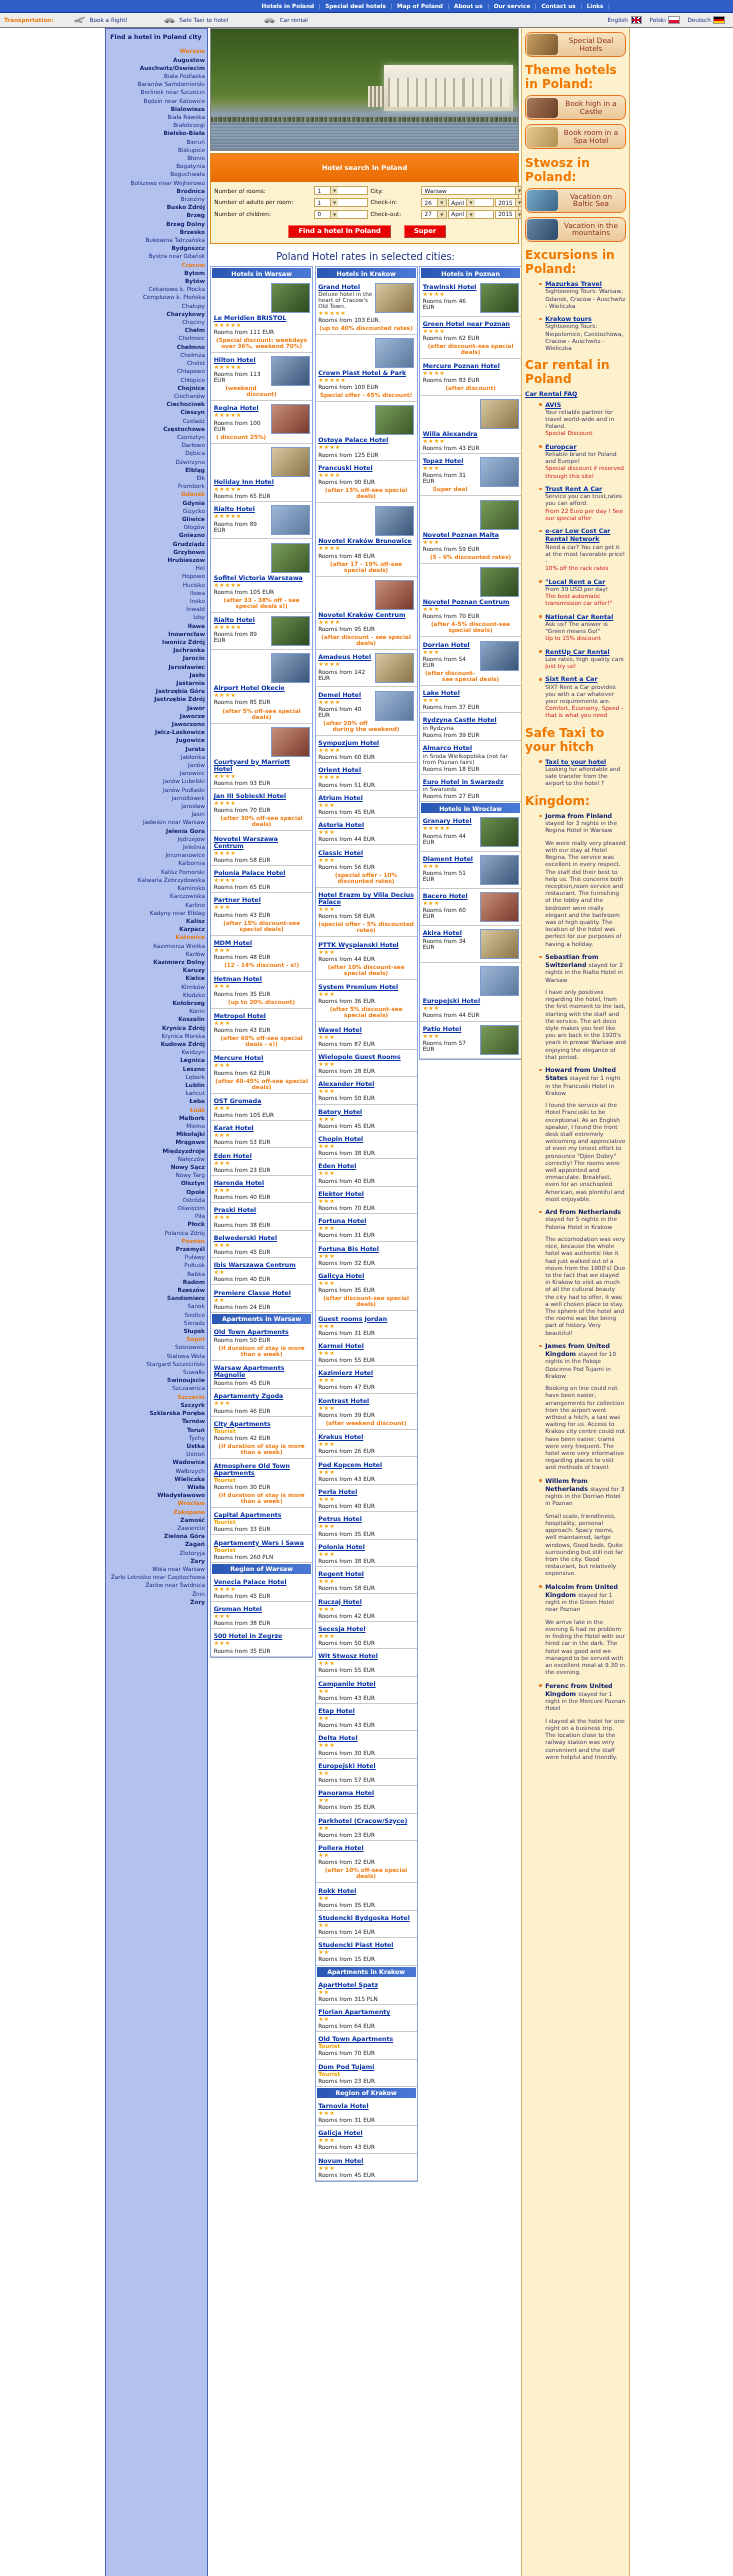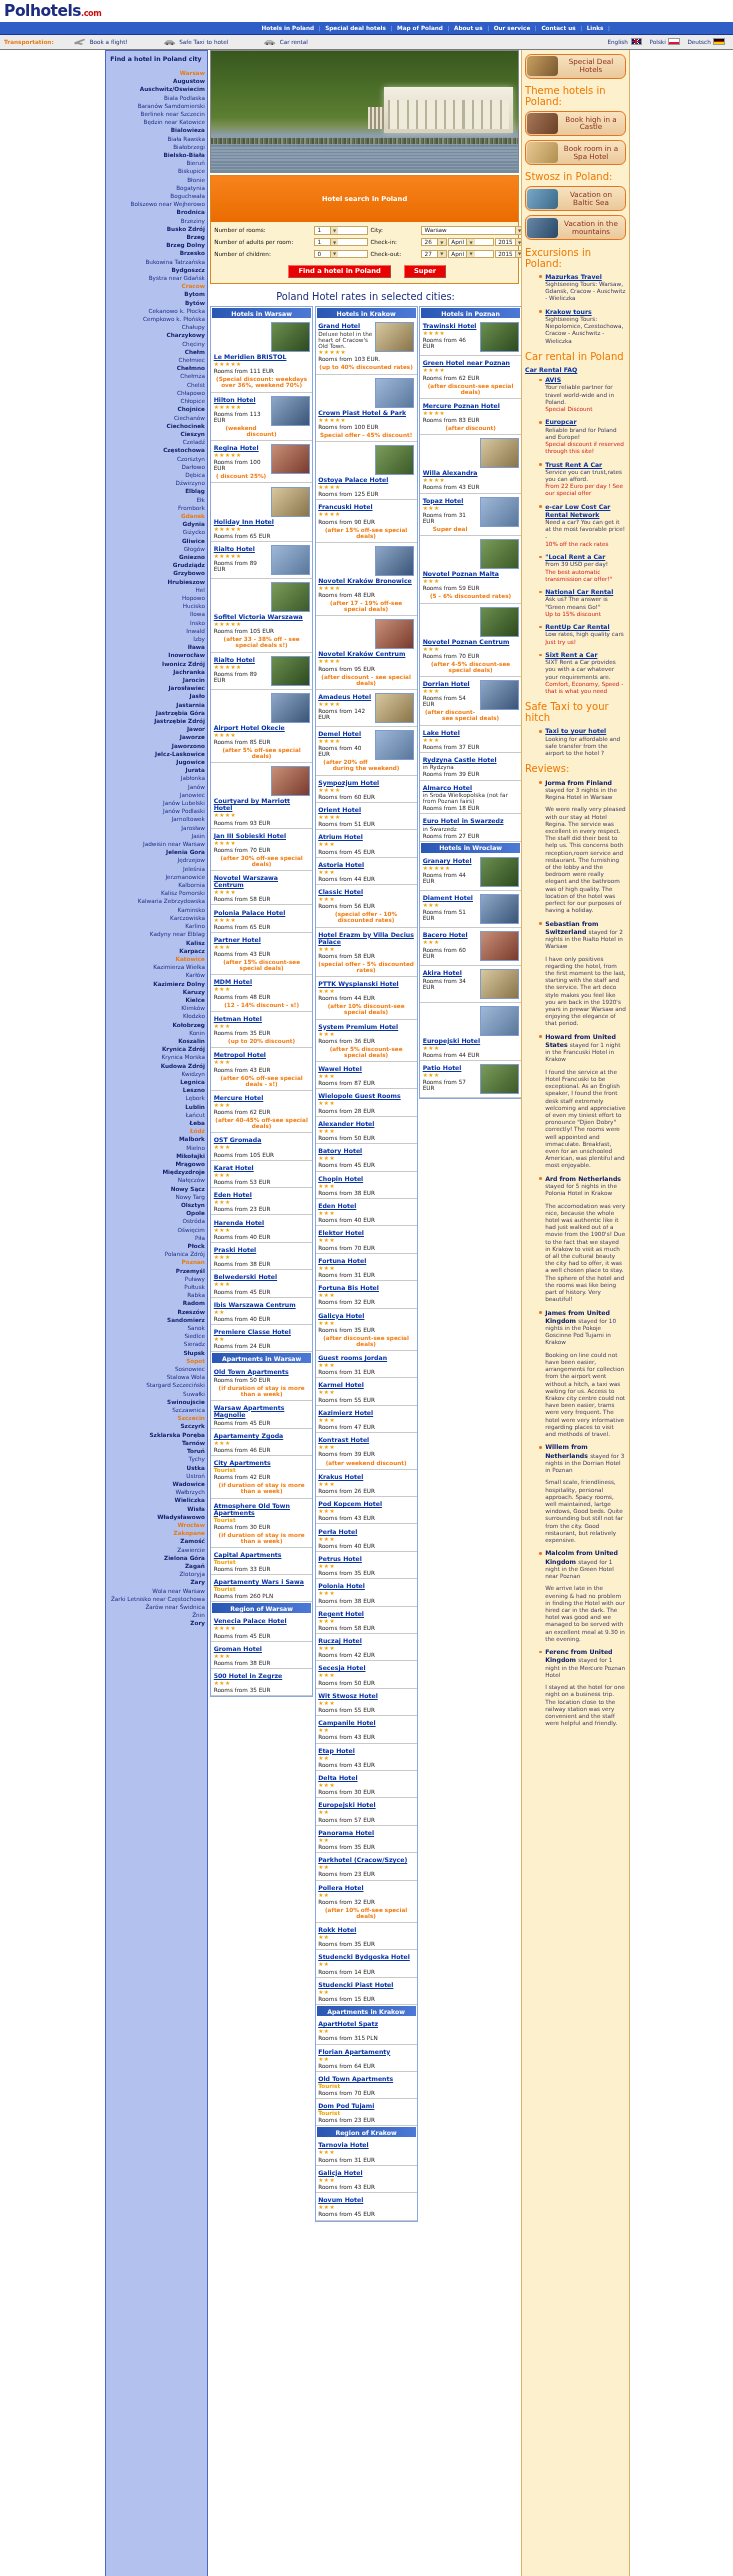--- a/index.html
+++ b/index.html
@@ -50,21 +50,21 @@
     background:repeating-linear-gradient(90deg,#b9b29a 0 2.1px,#efebdb 2.1px 9.3px);}
   .hero .palace:after{content:"";position:absolute;left:-15.5px;top:20.6px;width:15.5px;height:21.6px;
     background:repeating-linear-gradient(90deg,#e6e0cc 0 2.1px,#9a927a 2.1px 4.1px);}
   .hero .water{position:absolute;left:0;right:0;bottom:0;height:28px;
     background:repeating-linear-gradient(180deg,#8ba0b2 0 1.5px,#77899c 1.5px 3.1px);opacity:.9;}
   .hero .crowd{position:absolute;left:0;right:0;bottom:26px;height:7.2px;
     background:repeating-linear-gradient(90deg,#3c4a2e 0 1.5px,#8a8f6a 1.5px 2.6px,#5a6242 2.6px 4.6px);opacity:.8;}
 
   
   .search-box{width:309px;border:0.5px solid #d88a1f;background:#fdf2cf;box-sizing:border-box;margin-top:2.1px;}
-  .search-head{background:linear-gradient(#f8831c,#e96c00);color:#fff;font-weight:bold;font-size:6.7px;text-align:center;padding:19px 0;}
+  .search-head{background:linear-gradient(#f8831c,#e96c00);color:#fff;font-weight:bold;font-size:6.7px;text-align:center;padding:10px 0;}
   .search-grid{display:grid;grid-template-columns:98px 54px 49px 103px;gap:3.1px 2.1px;padding:4.1px 2.1px 2.1px 3.1px;align-items:center;}
   .f-label{color:#111;}
   .sel{display:inline-flex;align-items:stretch;border:0.5px solid #c9a55c;background:#fff;height:8.8px;box-sizing:border-box;}
   .sel .val{padding:0.5px 2.1px;min-width:10.3px;white-space:nowrap;overflow:hidden;}
   .sel .arr{width:7.7px;background:#ece2c4;border-left:0.5px solid #c9a55c;color:#6b5a2a;font-size:4.1px;display:flex;align-items:center;justify-content:center;}
   .sel.grow{flex:1;justify-content:space-between;}
   .date-group{display:flex;gap:1.5px;}
   .btn-row{display:flex;gap:12.4px;padding:4.1px 0 5.2px 77px;}
   .red-btn{background:#e90202;color:#fff;font-weight:bold;font-size:6.7px;border:1px outset #ff6a5a;padding:1.5px 9.3px;cursor:pointer;font-family:inherit;}
 
@@ -82,41 +82,38 @@
   .stars{color:#f2a105;font-size:5.7px;letter-spacing:0.5px;line-height:6.2px;}
   .tourist{color:#f0a000;font-weight:bold;}
   .hrate{color:#222;margin-top:1px;}
   .hnote{color:#f07d16;font-weight:bold;text-align:center;margin:2.1px 0 1px 0;}
 
   
   .rcol{width:109px;flex:none;background:#fdf0cc;border-left:0.5px solid #d9b268;border-right:0.5px solid #d9b268;box-sizing:border-box;padding:4.1px 3.1px;}
   .promo-btn{display:flex;align-items:center;border:1px solid #e8731e;border-radius:6.2px;background:linear-gradient(#f7e3c0,#eac89a);margin-bottom:4.1px;height:23px;overflow:hidden;cursor:pointer;}
   .promo-btn .pimg{width:31px;height:20.6px;border-radius:4.1px;margin:1px;flex:none;}
   .promo-btn .plabel{flex:1;text-align:center;color:#8c2f1f;font-size:7.2px;line-height:7.7px;padding-right:2.1px;}
-  .r-head{color:#f07800;font-weight:normal;font-size:10px;margin:6.2px 0 4.1px 0;}
+  .r-head{color:#f07800;font-weight:bold;font-size:12px;margin:6.2px 0 4.1px 0;}
   .r-item{display:flex;margin-bottom:5.2px;}
   .r-item .dot{width:2.6px;height:2.6px;border-radius:50%;background:#e87722;margin:2.6px 3.1px 0 14.4px;flex:none;}
   .r-body{flex:1;line-height:7.2px;color:#3c3c66;}
   .r-body a.rl{color:#0733a8;font-weight:bold;font-size:6.2px;}
   .r-deal{color:#d02020;}
   .r-faq{color:#0733a8;font-weight:bold;font-size:6.2px;display:inline-block;margin-bottom:3.1px;}
   .rev-who{color:#10216e;font-weight:bold;font-size:6.2px;}
   .rev-stay{color:#3c3c66;}
   .rev-text{margin-top:5.2px;color:#3c3c66;}
 
   .gutter-r{flex:1;background:#fff;}
 </style>
 </head>
 <body>
 
 <div class="page">
 
-  <div class="logo-row">
-    <span class="logo"><span>Polhotels</span><span class="com">.com</span></span>
-  </div>
   <div class="nav-bar" id="topnav">
       <a>Hotels in Poland</a>
       <span class="nav-sep">|</span>
       <a>Special deal hotels</a>
       <span class="nav-sep">|</span>
       <a>Map of Poland</a>
       <span class="nav-sep">|</span>
       <a>About us</a>
       <span class="nav-sep">|</span>
       <a>Our service</a>
@@ -608,21 +605,21 @@
           <div class="r-body"><a class="rl">National Car Rental</a><div>Ask us? The answer is "Green means Go!"</div><div class="r-deal">Up to 15% discount</div></div>
         </div><div class="r-item">
           <span class="dot"></span>
           <div class="r-body"><a class="rl">RentUp Car Rental</a><div>Low rates, high quality cars</div><div class="r-deal">Just try us!</div></div>
         </div><div class="r-item">
           <span class="dot"></span>
           <div class="r-body"><a class="rl">Sixt Rent a Car</a><div>SIXT Rent a Car provides you with a car whatever your requirements are.</div><div class="r-deal">Comfort, Economy, Speed - that is what you need</div></div>
         </div><div class="r-head">Safe Taxi to your hitch</div><div class="r-item">
           <span class="dot"></span>
           <div class="r-body"><a class="rl">Taxi to your hotel</a><div>Looking for affordable and safe transfer from the airport to the hotel ?</div></div>
-        </div><div class="r-head">Reviews:</div><div class="r-item">
+        </div><div class="r-head">Kingdom:</div><div class="r-item">
           <span class="dot"></span>
           <div class="r-body">
             <div><span class="rev-who">Jorma from Finland </span><span class="rev-stay">stayed for 3 nights in the Regina Hotel in Warsaw</span></div>
             <div class="rev-text">We were really very pleased with our stay at Hotel Regina. The service was excellent in every respect. The staff did their best to help us. This concerns both reception,room service and restaurant. The furnishing of the lobby and the bedroom were really elegant and the bathroom was of high quality. The location of the hotel was perfect for our purposes of having a holiday.</div>
           </div>
         </div><div class="r-item">
           <span class="dot"></span>
           <div class="r-body">
             <div><span class="rev-who">Sebastian from Switzerland </span><span class="rev-stay">stayed for 2 nights in the Rialto Hotel in Warsaw</span></div>
             <div class="rev-text">I have only positives regarding the hotel, from the first moment to the last, starting with the staff and the service. The art deco style makes you feel like you are back in the 1920's years in prewar Warsaw and enjoying the elegance of that period.</div>

